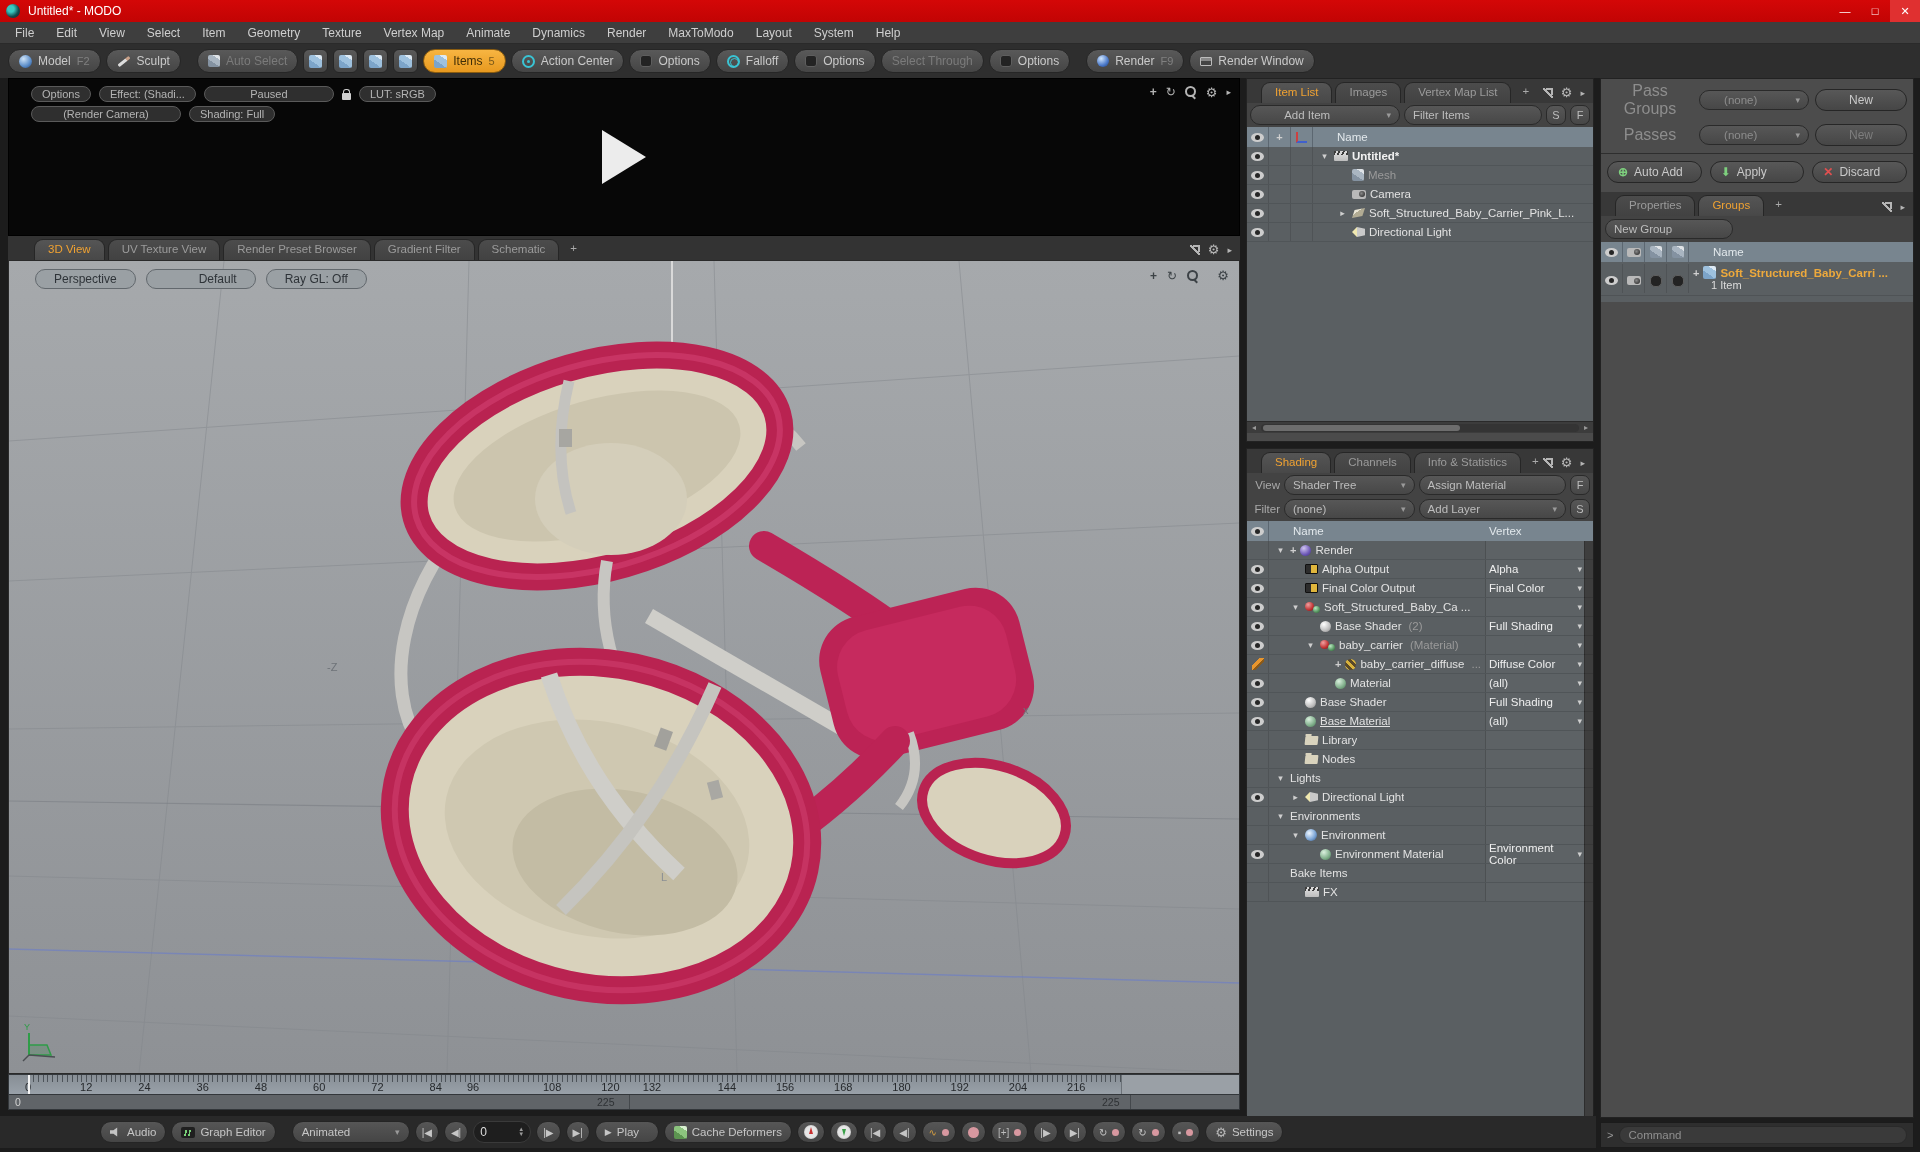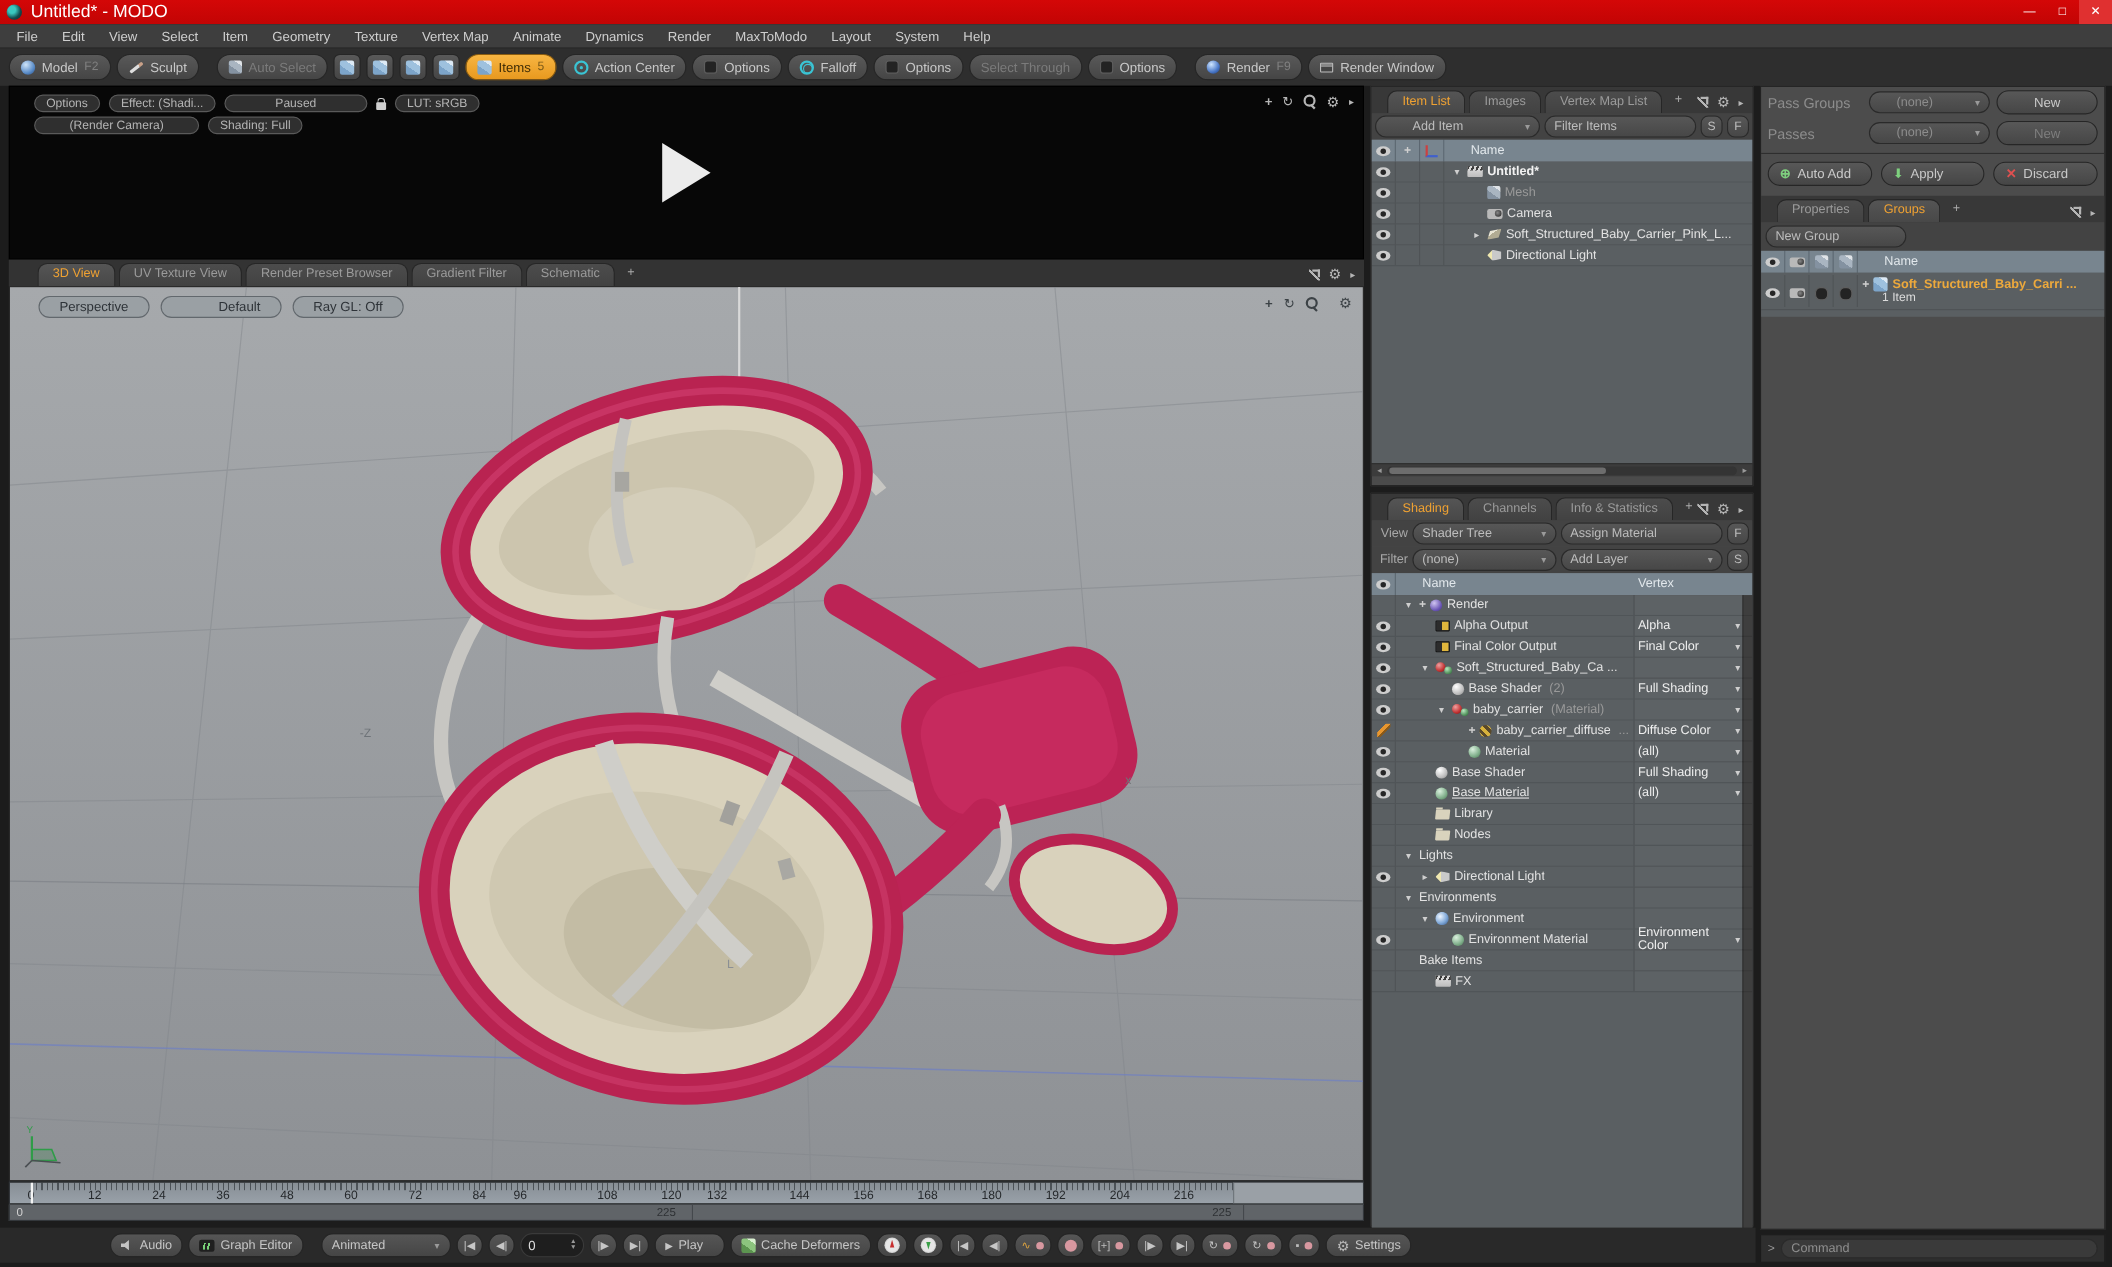--- a/index.html
+++ b/index.html
@@ -3,21 +3,21 @@
 <meta charset="utf-8">
 <style>
 *{box-sizing:border-box;margin:0;padding:0}
 html,body{width:1920px;height:1152px}
 body{background:#1c1c1c;font-family:"Liberation Sans",sans-serif;color:#c8c8c8;position:relative;overflow:hidden;font-size:12px}
 .abs{position:absolute}
 
 
 .titlebar{left:0;top:0;width:1920px;height:22px;background:linear-gradient(#d40707,#c20404);display:flex;align-items:center;color:#fff;padding-left:6px;gap:8px}
 .logo{width:14px;height:14px;border-radius:50%;background:radial-gradient(circle at 35% 35%,#39c8c0 25%,#114b4e 60%,#06292c)}
-.title-text{font-size:16px}
+.title-text{font-size:12px}
 .winbtns{margin-left:auto;display:flex;height:22px}
 .winbtn{width:30px;text-align:center;line-height:22px;font-size:11px;color:#fff}
 .winbtn.close{background:#e03030}
 .menubar{left:0;top:22px;width:1920px;height:22px;background:#3e3e3e;border-bottom:1px solid #2a2a2a;display:flex;align-items:center;padding-left:4px}
 .mi{padding:3px 11px;color:#cfcfcf;font-size:12px}
 .toolbar{left:0;top:44px;width:1920px;height:34px;background:#2e2e2e;display:flex;align-items:center;padding-left:8px;gap:5px}
 .tbtn{height:24px;border-radius:12px;background:linear-gradient(#595959,#454545);border:1px solid #262626;display:inline-flex;align-items:center;gap:6px;padding:0 10px;color:#c9c9c9;font-size:12px;flex:none}
 .tbtn .key{color:#808080;font-size:11px}
 .tbtn.dim{color:#7b7b7b}
 .tbtn.orange{background:linear-gradient(#f7b542,#e8991f);border-color:#8a5c10;color:#402d06}
@@ -81,21 +81,21 @@
 .seffect{position:absolute;left:238px;top:0;bottom:0;width:100px;border-left:1px solid rgba(0,0,0,.18);display:flex;align-items:center;padding:0 3px;color:#eee;background:rgba(255,255,255,.02)}
 .seffect .car{margin-left:auto;font-size:9px;color:#cfcfcf}
 .hscroll{height:12px;background:#3c3c3c;display:flex;align-items:center;border-top:1px solid #2a2a2a}
 .hs-btn{width:14px;text-align:center;font-size:8px;color:#9a9a9a}
 .hs-track{flex:1;height:8px;background:#343434;border-radius:4px;position:relative}
 .hs-thumb{position:absolute;left:2px;top:1px;width:62%;height:6px;background:#6d6d6d;border-radius:3px}
 .vscroll{position:absolute;right:0;top:0;bottom:0;width:9px;background:#3e3e3e;border-left:1px solid #2d2d2d}
 
 
 .passrow{display:flex;align-items:center;gap:6px;padding:3px 6px}
-.passlab{width:86px;text-align:left;color:#8d8d8d;font-size:13px;flex:none}
+.passlab{width:86px;text-align:center;color:#8d8d8d;font-size:16px;flex:none}
 .bigbtn{height:22px;border-radius:11px;background:linear-gradient(#585858,#464646);border:1px solid #262626;display:inline-flex;align-items:center;gap:6px;padding:0 10px;font-size:12px;color:#c9c9c9}
 .grouprow{display:flex;align-items:flex-start;padding:2px 0;border-bottom:1px solid rgba(0,0,0,.12);height:34px}
 .grouprow .cell{width:22px;display:flex;align-items:center;justify-content:center;padding-top:4px;border-right:1px solid rgba(0,0,0,.12);flex:none;height:100%}
 .gname{padding:2px 4px;overflow:hidden}
 .gtitle{color:#eda93c;font-weight:bold;white-space:nowrap;overflow:hidden;text-overflow:ellipsis;font-size:11.5px}
 .gsub{color:#dcdcdc;font-size:11px;padding-left:18px}
 .cmdbar{background:#2e2e2e;border:1px solid #1b1b1b;display:flex;align-items:center;gap:6px;padding:0 6px}
 .cmdfield{flex:1;height:18px;background:#3a3a3a;border:1px solid #2a2a2a;border-radius:9px;display:flex;align-items:center;padding:0 8px;color:#8f8f8f;font-size:11.5px}
 
 

